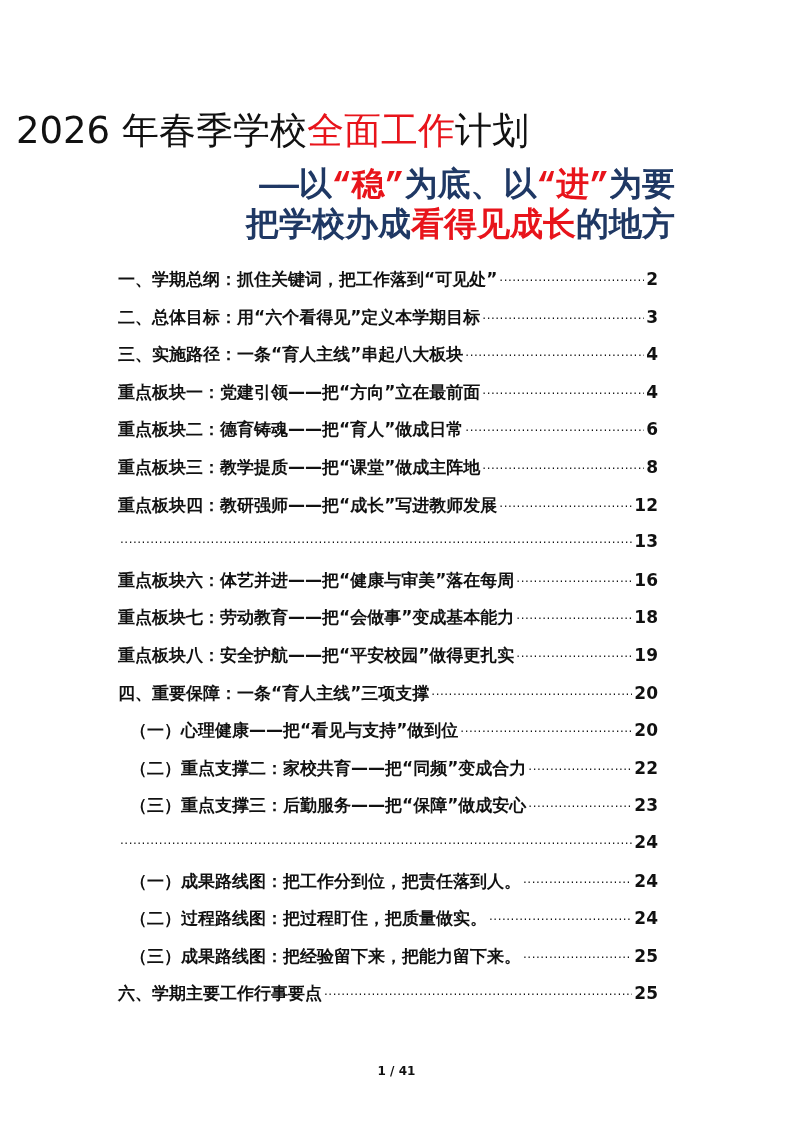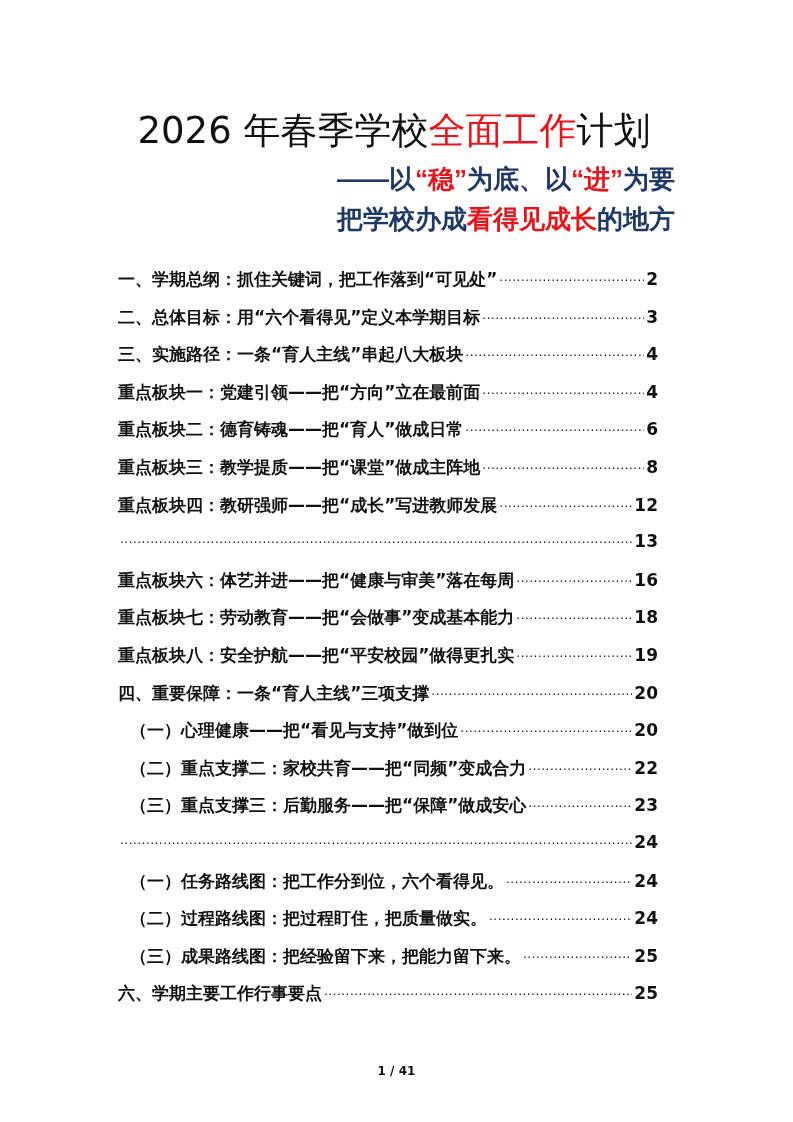--- a/index.html
+++ b/index.html
@@ -1,19 +1,19 @@
 <!DOCTYPE html>
 <html><head>
 <meta charset="utf-8">
 <style>
   html,body{margin:0;padding:0;background:#fff;}
   body{width:793px;height:1122px;position:relative;overflow:hidden;font-family:"DejaVu Sans",sans-serif;}
-  .title{position:absolute;left:8px;width:772px;top:106px;text-align:center;font-size:37px;color:#111;font-family:"DejaVu Sans",sans-serif;letter-spacing:0px;}
+  .title{position:absolute;left:16px;width:772px;top:106px;text-align:left;font-size:37px;color:#111;font-family:"DejaVu Sans",sans-serif;letter-spacing:0px;}
   .title .red{color:#e8141b;}
-  .sub{position:absolute;right:118px;font-size:26px;font-weight:bold;color:#1f3864;font-family:Liberation Sans, sans-serif;white-space:nowrap;text-align:center;}
+  .sub{position:absolute;right:118px;font-size:33px;font-weight:bold;color:#1f3864;font-family:Liberation Mono, monospace;white-space:nowrap;text-align:center;}
   .sub .red{color:#e8141b;}
   .sub1{top:162px;}
   .sub2{top:202px;}
   .toc{position:absolute;left:118px;width:540px;top:268px;}
   .row{display:flex;align-items:baseline;height:37.6px;font-size:17px;font-weight:bold;color:#111;white-space:nowrap;}
   .row.indent{padding-left:12px;}
   .row .label{flex:0 0 auto;text-align:right;}
   .row .dots{flex:1 1 auto;overflow:hidden;margin:0 2px;color:#111;font-weight:normal;letter-spacing:0.5px;font-size:12px;}
   .row .dots::before{content:"··································································································································";}
   .row .page{flex:0 0 auto;}
@@ -107,21 +107,21 @@
   <div class="row indent">
       <span class="label">（三）重点支撑三：后勤服务——把“保障”做成安心</span>
       <span class="dots"></span>
       <span class="page">23</span>
     </div>
   <div class="row">
       <span class="dots"></span>
       <span class="page">24</span>
     </div>
   <div class="row indent">
-      <span class="label">（一）任务路线图：把工作分到位，六个看得见。</span>
+      <span class="label">（一）成果路线图：把工作分到位，把责任落到人。</span>
       <span class="dots"></span>
       <span class="page">24</span>
     </div>
   <div class="row indent">
       <span class="label">（二）过程路线图：把过程盯住，把质量做实。</span>
       <span class="dots"></span>
       <span class="page">24</span>
     </div>
   <div class="row indent">
       <span class="label">（三）成果路线图：把经验留下来，把能力留下来。</span>

